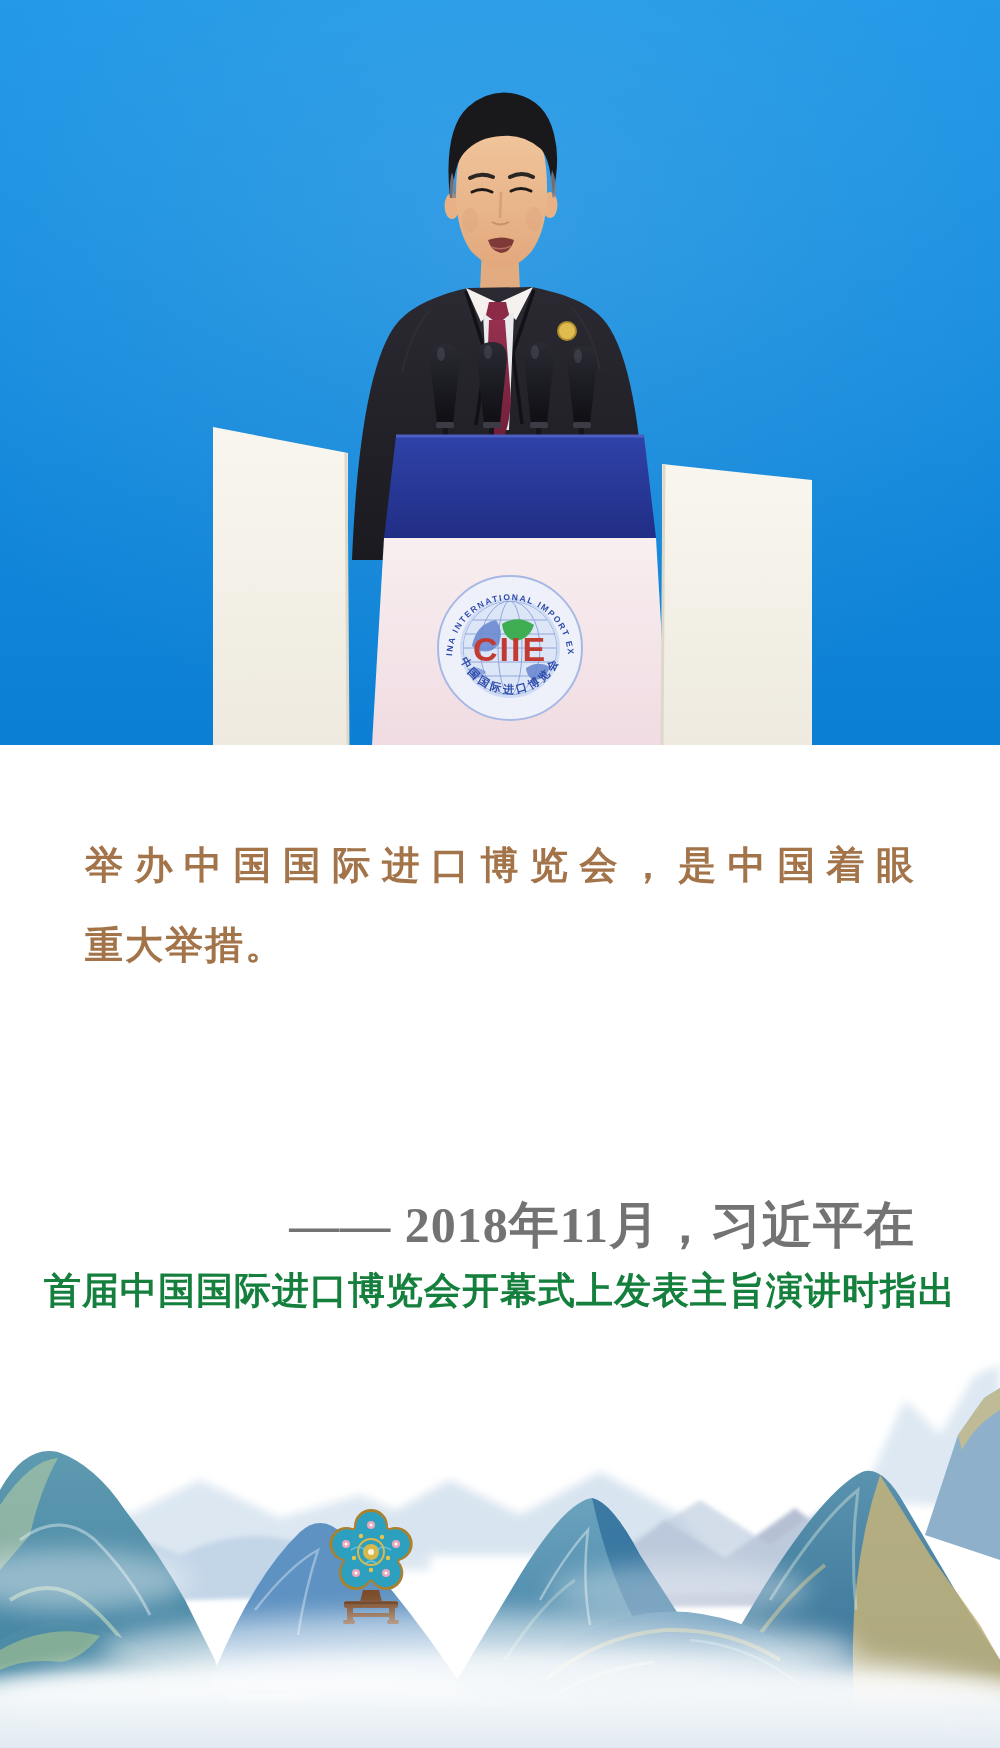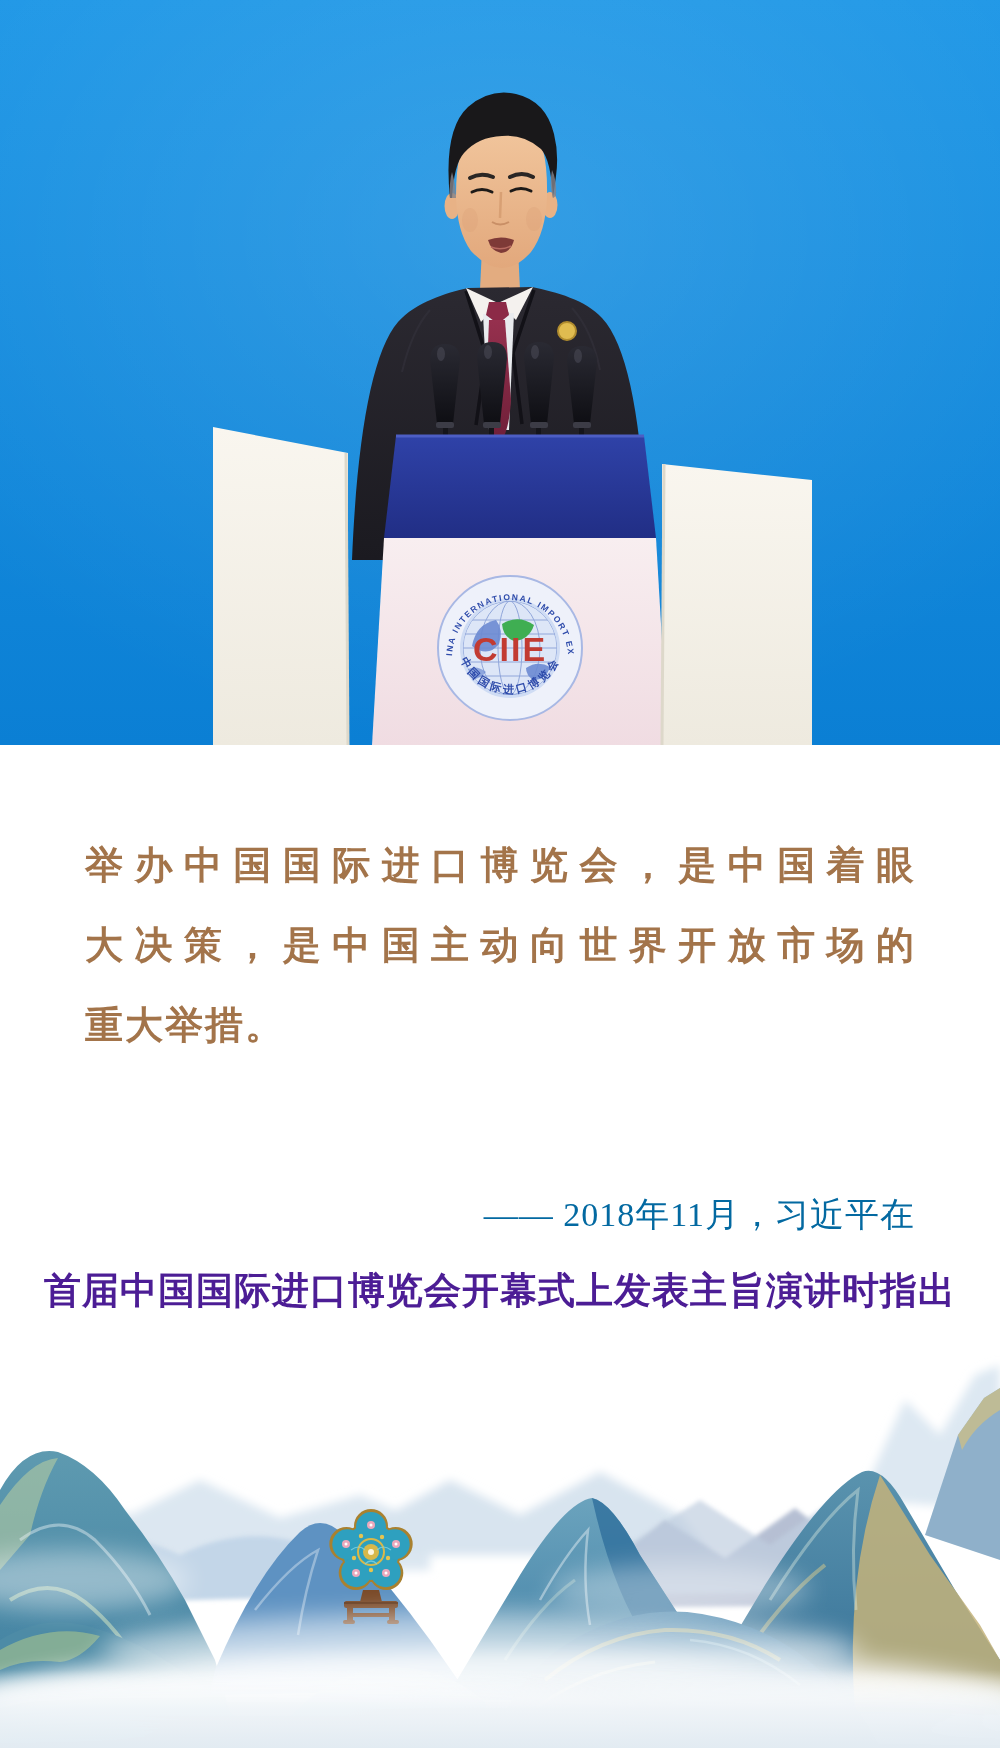--- a/index.html
+++ b/index.html
@@ -3,22 +3,22 @@
 <meta charset="utf-8">
 <style>
   html,body{margin:0;padding:0;background:#ffffff;}
   .poster{position:relative;width:1000px;height:1748px;margin:0 auto;background:#ffffff;overflow:hidden;
           font-family:"Liberation Serif","DejaVu Serif",serif;}
   .photo{position:absolute;top:0;left:0;width:1000px;height:745px;}
   .photo svg{display:block;}
   .quote-block{position:absolute;top:825px;left:85px;right:85px;color:#a3744a;font-weight:700;}
   .quote-line{font-size:38px;line-height:80px;height:80px;text-align:justify;text-align-last:justify;letter-spacing:1px;white-space:nowrap;}
   .quote-line.last{text-align:right;text-align-last:left;letter-spacing:2px;}
-  .attr1{position:absolute;top:1192px;right:85px;font-size:34px;font-weight:400;color:#0369a1;letter-spacing:1px;}
-  .attr2{position:absolute;top:1266px;left:0;width:1000px;text-align:center;font-size:37px;font-weight:700;color:#4c1d95;letter-spacing:1px;}
+  .attr1{position:absolute;top:1192px;right:85px;font-size:50px;font-weight:700;color:#737373;letter-spacing:1px;}
+  .attr2{position:absolute;top:1266px;left:0;width:1000px;text-align:center;font-size:37px;font-weight:700;color:#15803d;letter-spacing:1px;}
   .landscape{position:absolute;top:1340px;left:0;width:1000px;height:408px;}
 </style>
 </head>
 <body>
 
 <div class="poster">
 
   <div class="photo">
     <svg width="1000" height="745" viewBox="0 0 1000 745">
       <defs>
@@ -179,21 +179,20 @@
         </text>
         <text font-family="Liberation Sans, sans-serif" font-size="11" font-weight="bold" fill="#2f4cab" letter-spacing="3">
           <textPath href="#arcBot" startOffset="50%" text-anchor="middle">中国国际进口博览会</textPath>
         </text>
       </g>
     </svg>
   </div>
 
   <div class="quote-block">
     <div class="quote-line">举办中国国际进口博览会，是中国着眼</div>
-    <div class="quote-line">大决策，是中国主动向世界开放市场的</div>
     <div class="quote-line last">重大举措。</div>
   </div>
 
   <div class="attr1">—— 2018年11月，习近平在</div>
   <div class="attr2">首届中国国际进口博览会开幕式上发表主旨演讲时指出</div>
 
   <div class="landscape">
     <svg width="1000" height="408" viewBox="0 0 1000 408">
       <defs>
         <filter id="soft1" x="-20%" y="-20%" width="140%" height="140%">

